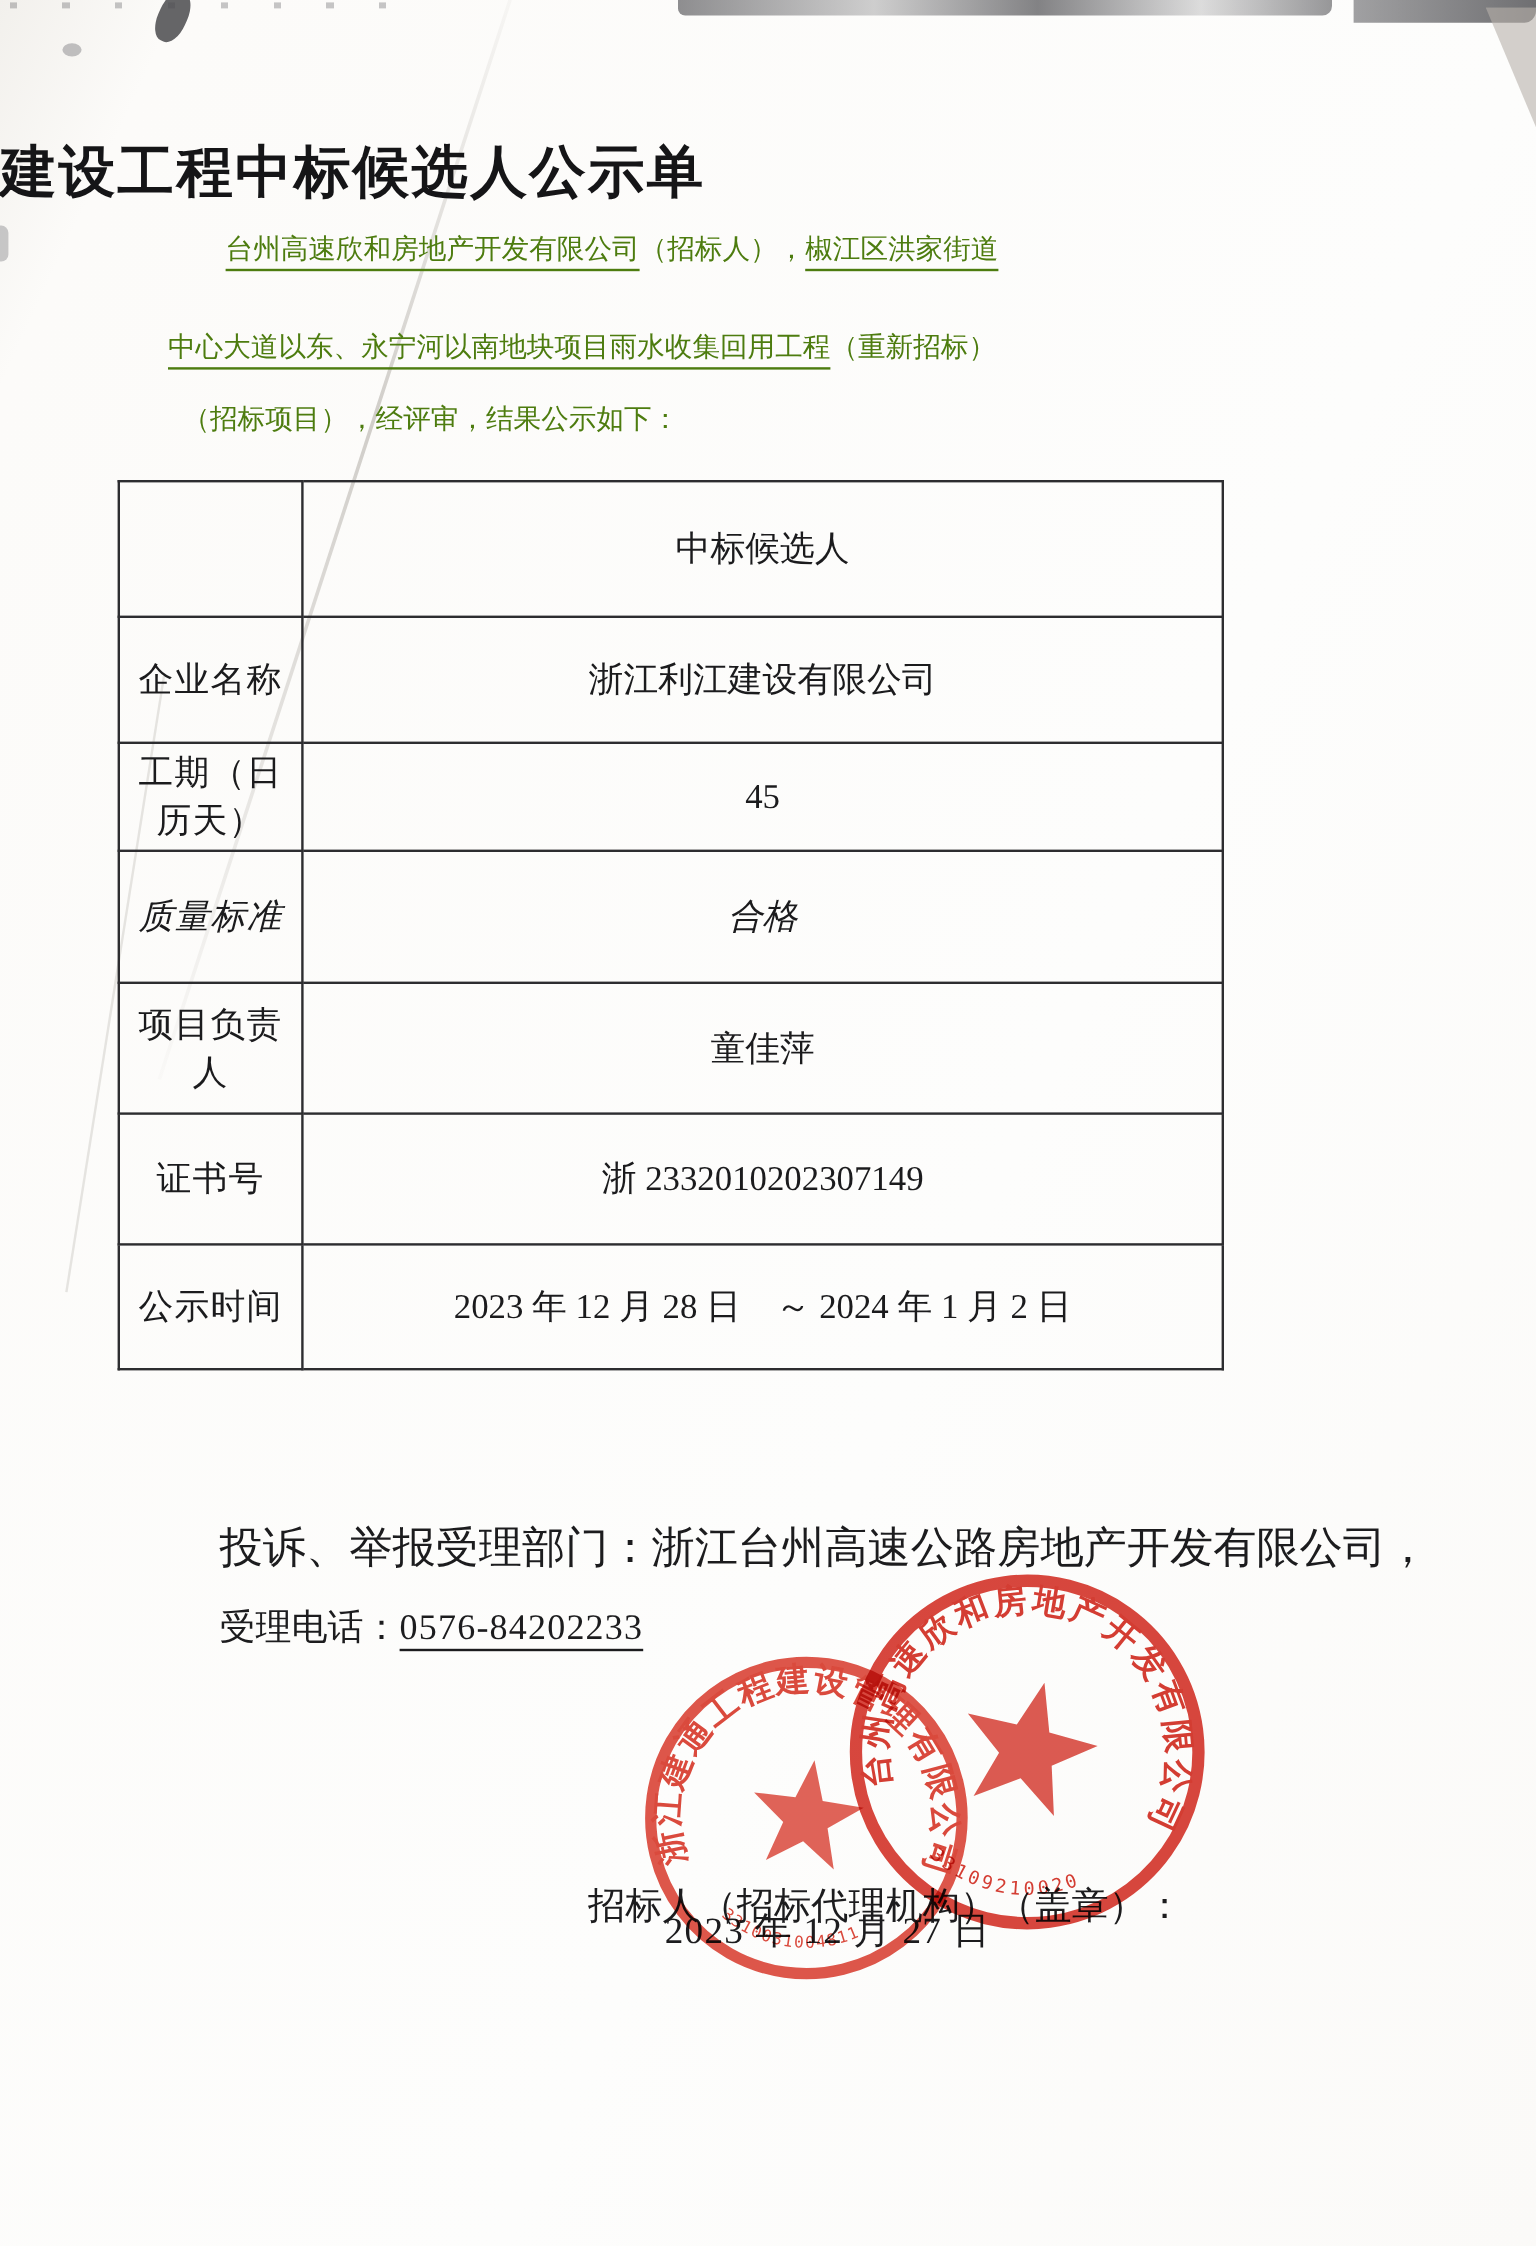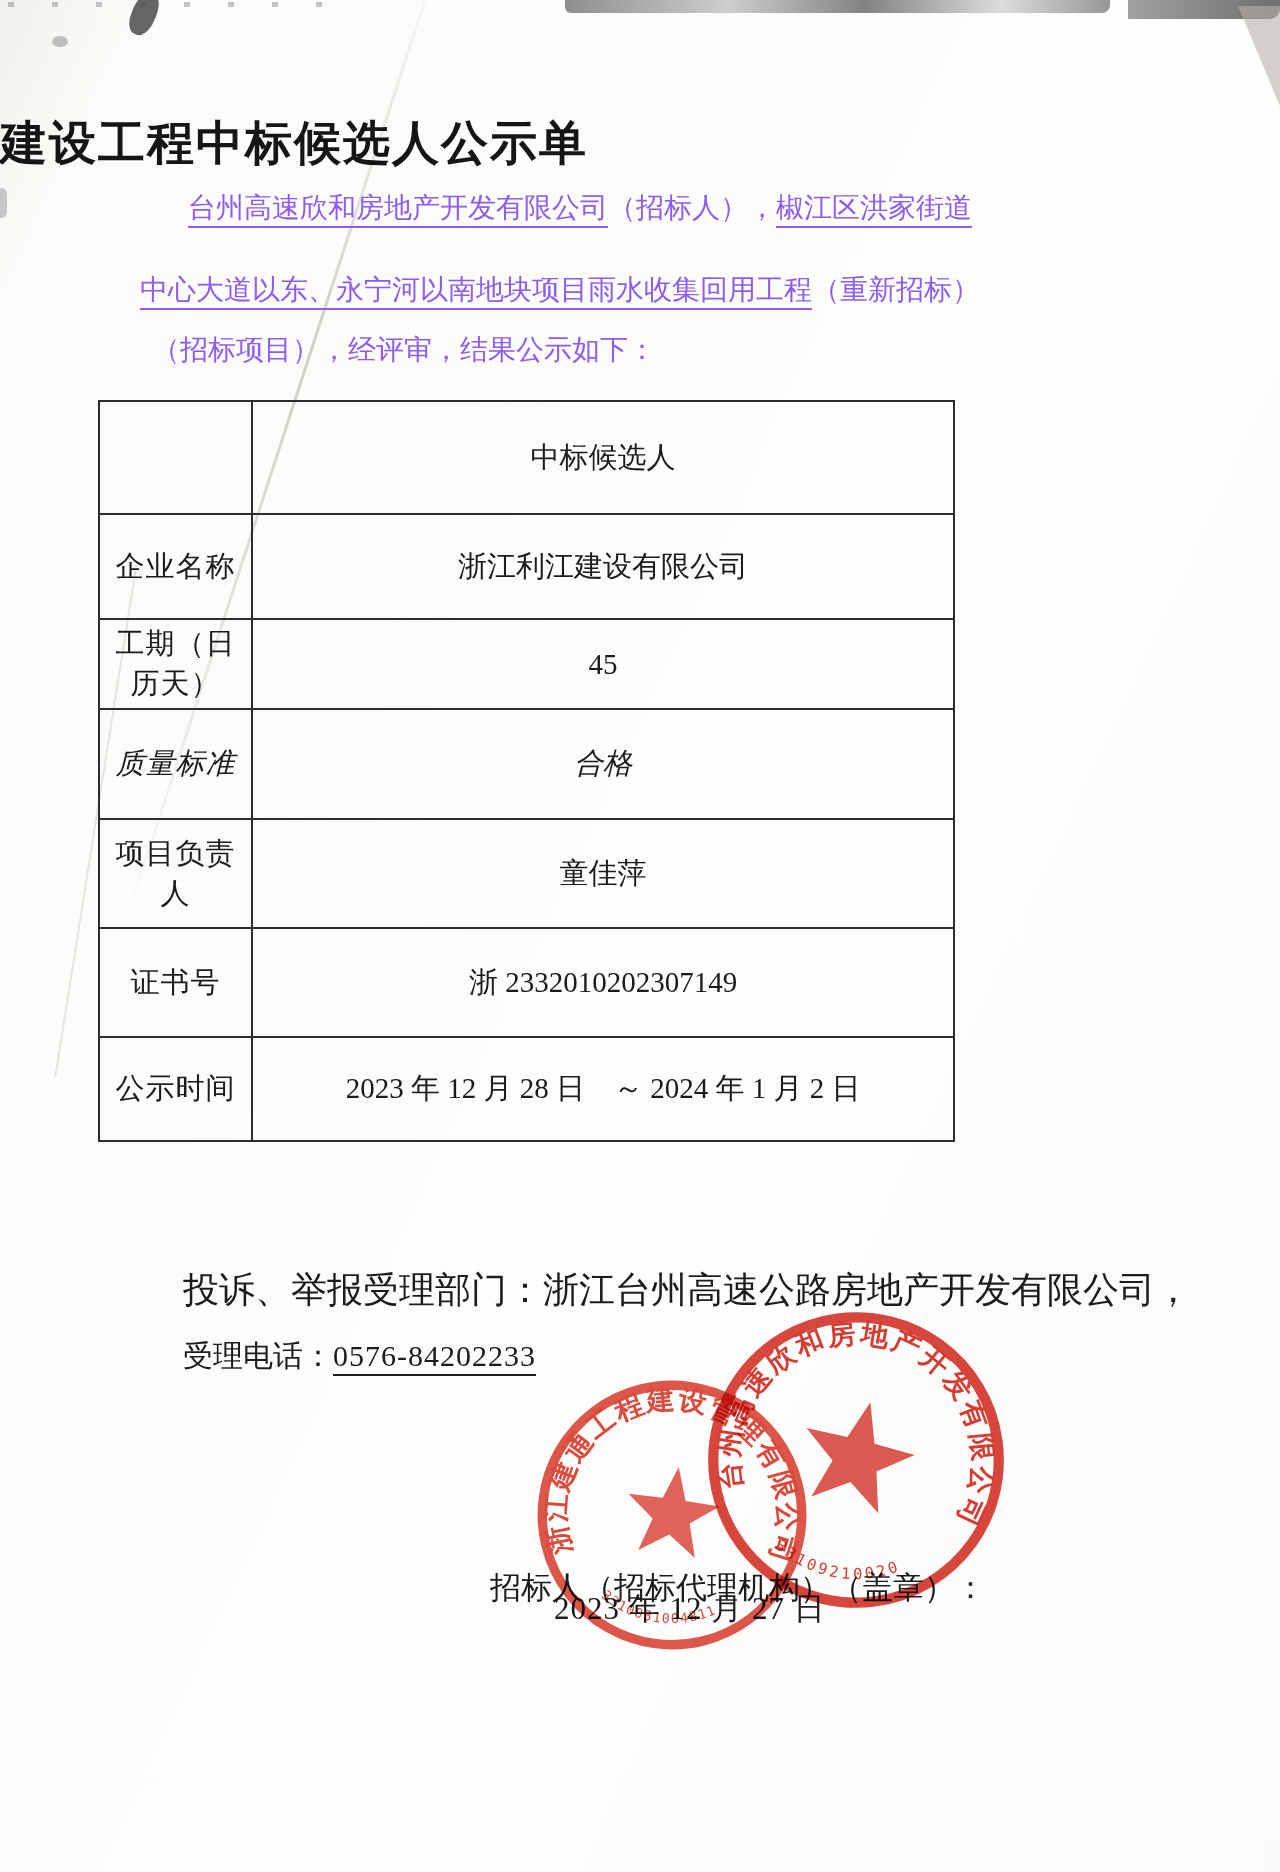--- a/index.html
+++ b/index.html
@@ -28,27 +28,27 @@
     transform-origin:top left;
     background:linear-gradient(rgba(175,170,163,.05),rgba(165,160,153,.5) 40%,rgba(180,175,168,.04));}
   .art-crease2{top:560px;left:95px;width:2px;height:520px;transform:rotate(9deg);
     background:rgba(170,165,158,.28);}
   .art-dot1{top:36px;left:52px;width:16px;height:11px;background:#7a7a7e;border-radius:50%;opacity:.45;}
   .art-edge-mark{top:188px;left:0;width:7px;height:30px;background:#8a8a8e;opacity:.45;border-radius:0 6px 6px 0;}
   
   .doc-title{top:112px;left:0;width:1092px;text-align:left;
     font-family:"Liberation Sans","DejaVu Sans",sans-serif;
     font-weight:700;font-size:47px;letter-spacing:2px;color:#151517;}
-  .intro-line{font-size:28px;line-height:44px;white-space:nowrap;color:#8b5cf6;}
+  .intro-line{font-size:23px;line-height:44px;white-space:nowrap;color:#4d7c0f;}
   .u{text-decoration:underline;text-underline-offset:9px;text-decoration-thickness:2px;}
   .line1{top:186px;left:188px;}
   .line2{top:268px;left:140px;}
   .line3{top:328px;left:152px;}
   
-  table.notice{position:absolute;top:400px;left:98px;width:857px;
+  table.notice{position:absolute;top:400px;left:98px;width:922px;
     border-collapse:collapse;table-layout:fixed;border-radius:16px;}
   table.notice td{border:2px solid #2d2d30;text-align:center;vertical-align:middle;
     font-size:29px;color:#1b1b1d;padding:0 6px;overflow:hidden;}
   td.lbl{width:139px;letter-spacing:1px;}
   tr.r0 td{height:111px;}  tr.r1 td{height:103px;} tr.r2 td{height:97px;}
   tr.r3 td{height:88px;}   tr.r4 td{height:108px;font-style:italic;} tr.r5 td{height:107px;}
   tr.r6 td{height:107px;}  tr.r7 td{height:102px;}
   td.val{font-family:"Liberation Serif","DejaVu Serif",serif;}
   
   .complaint{top:1266px;left:183px;font-size:36px;white-space:nowrap;text-align:right;}

